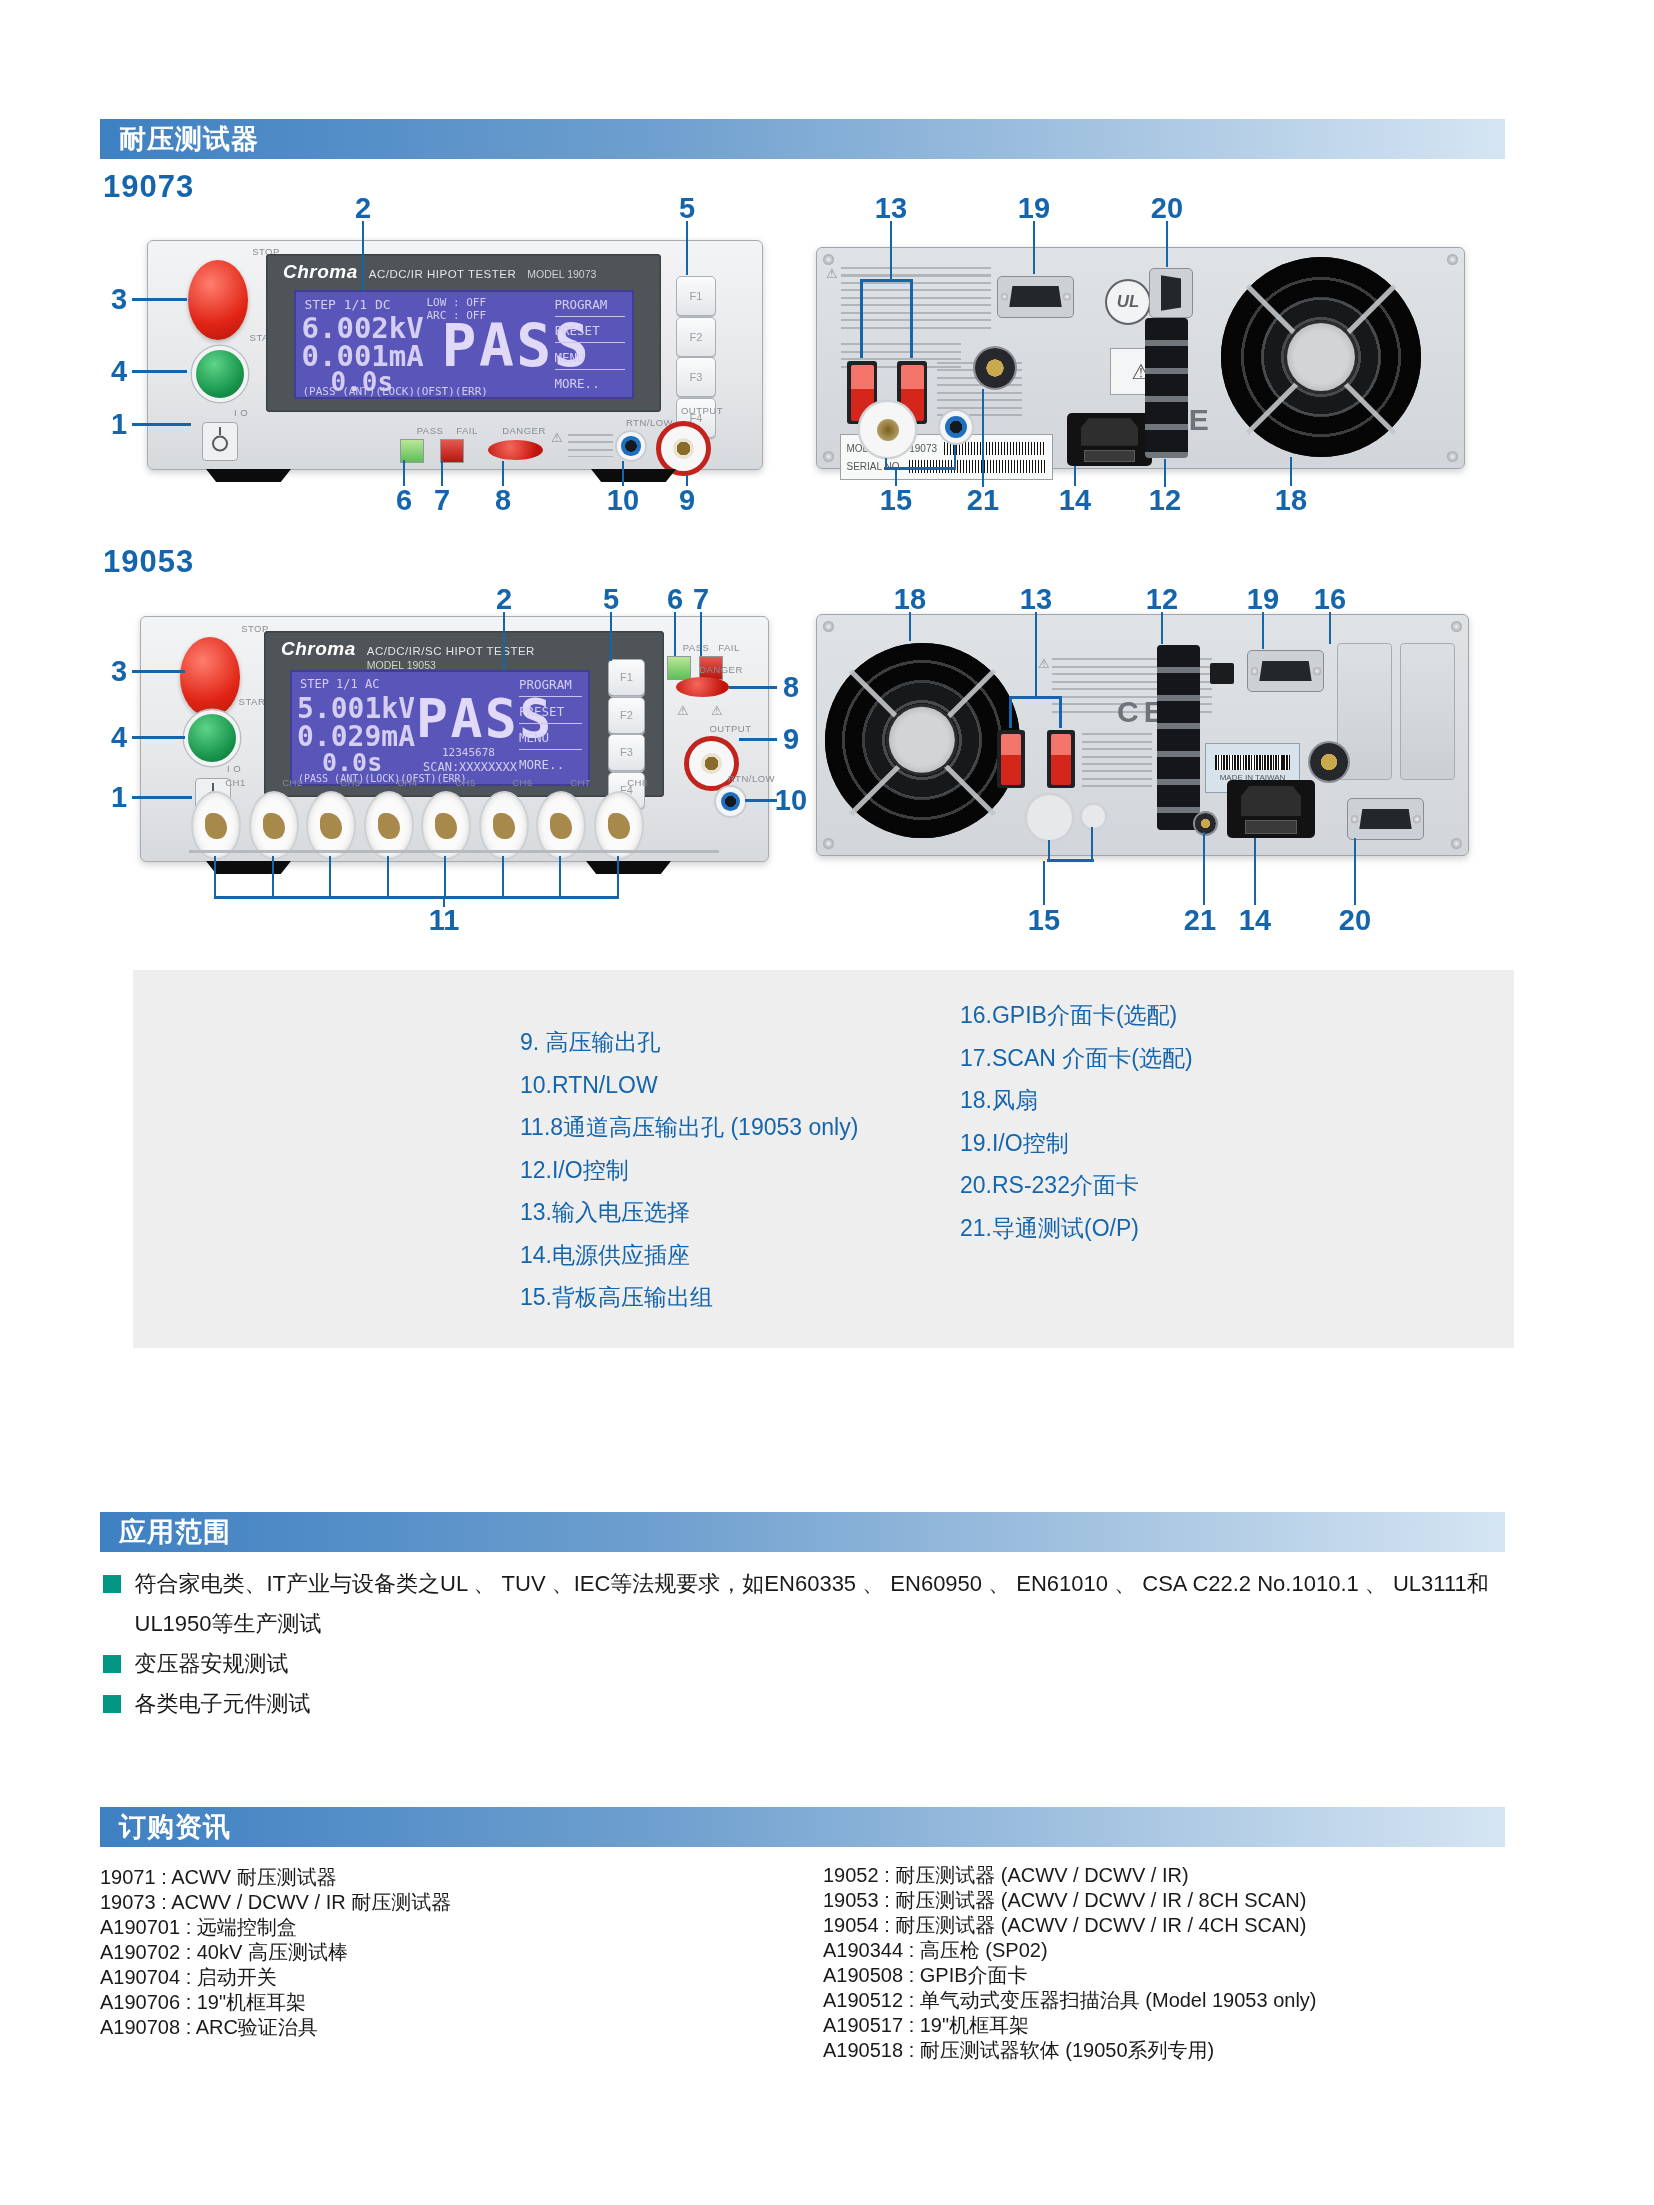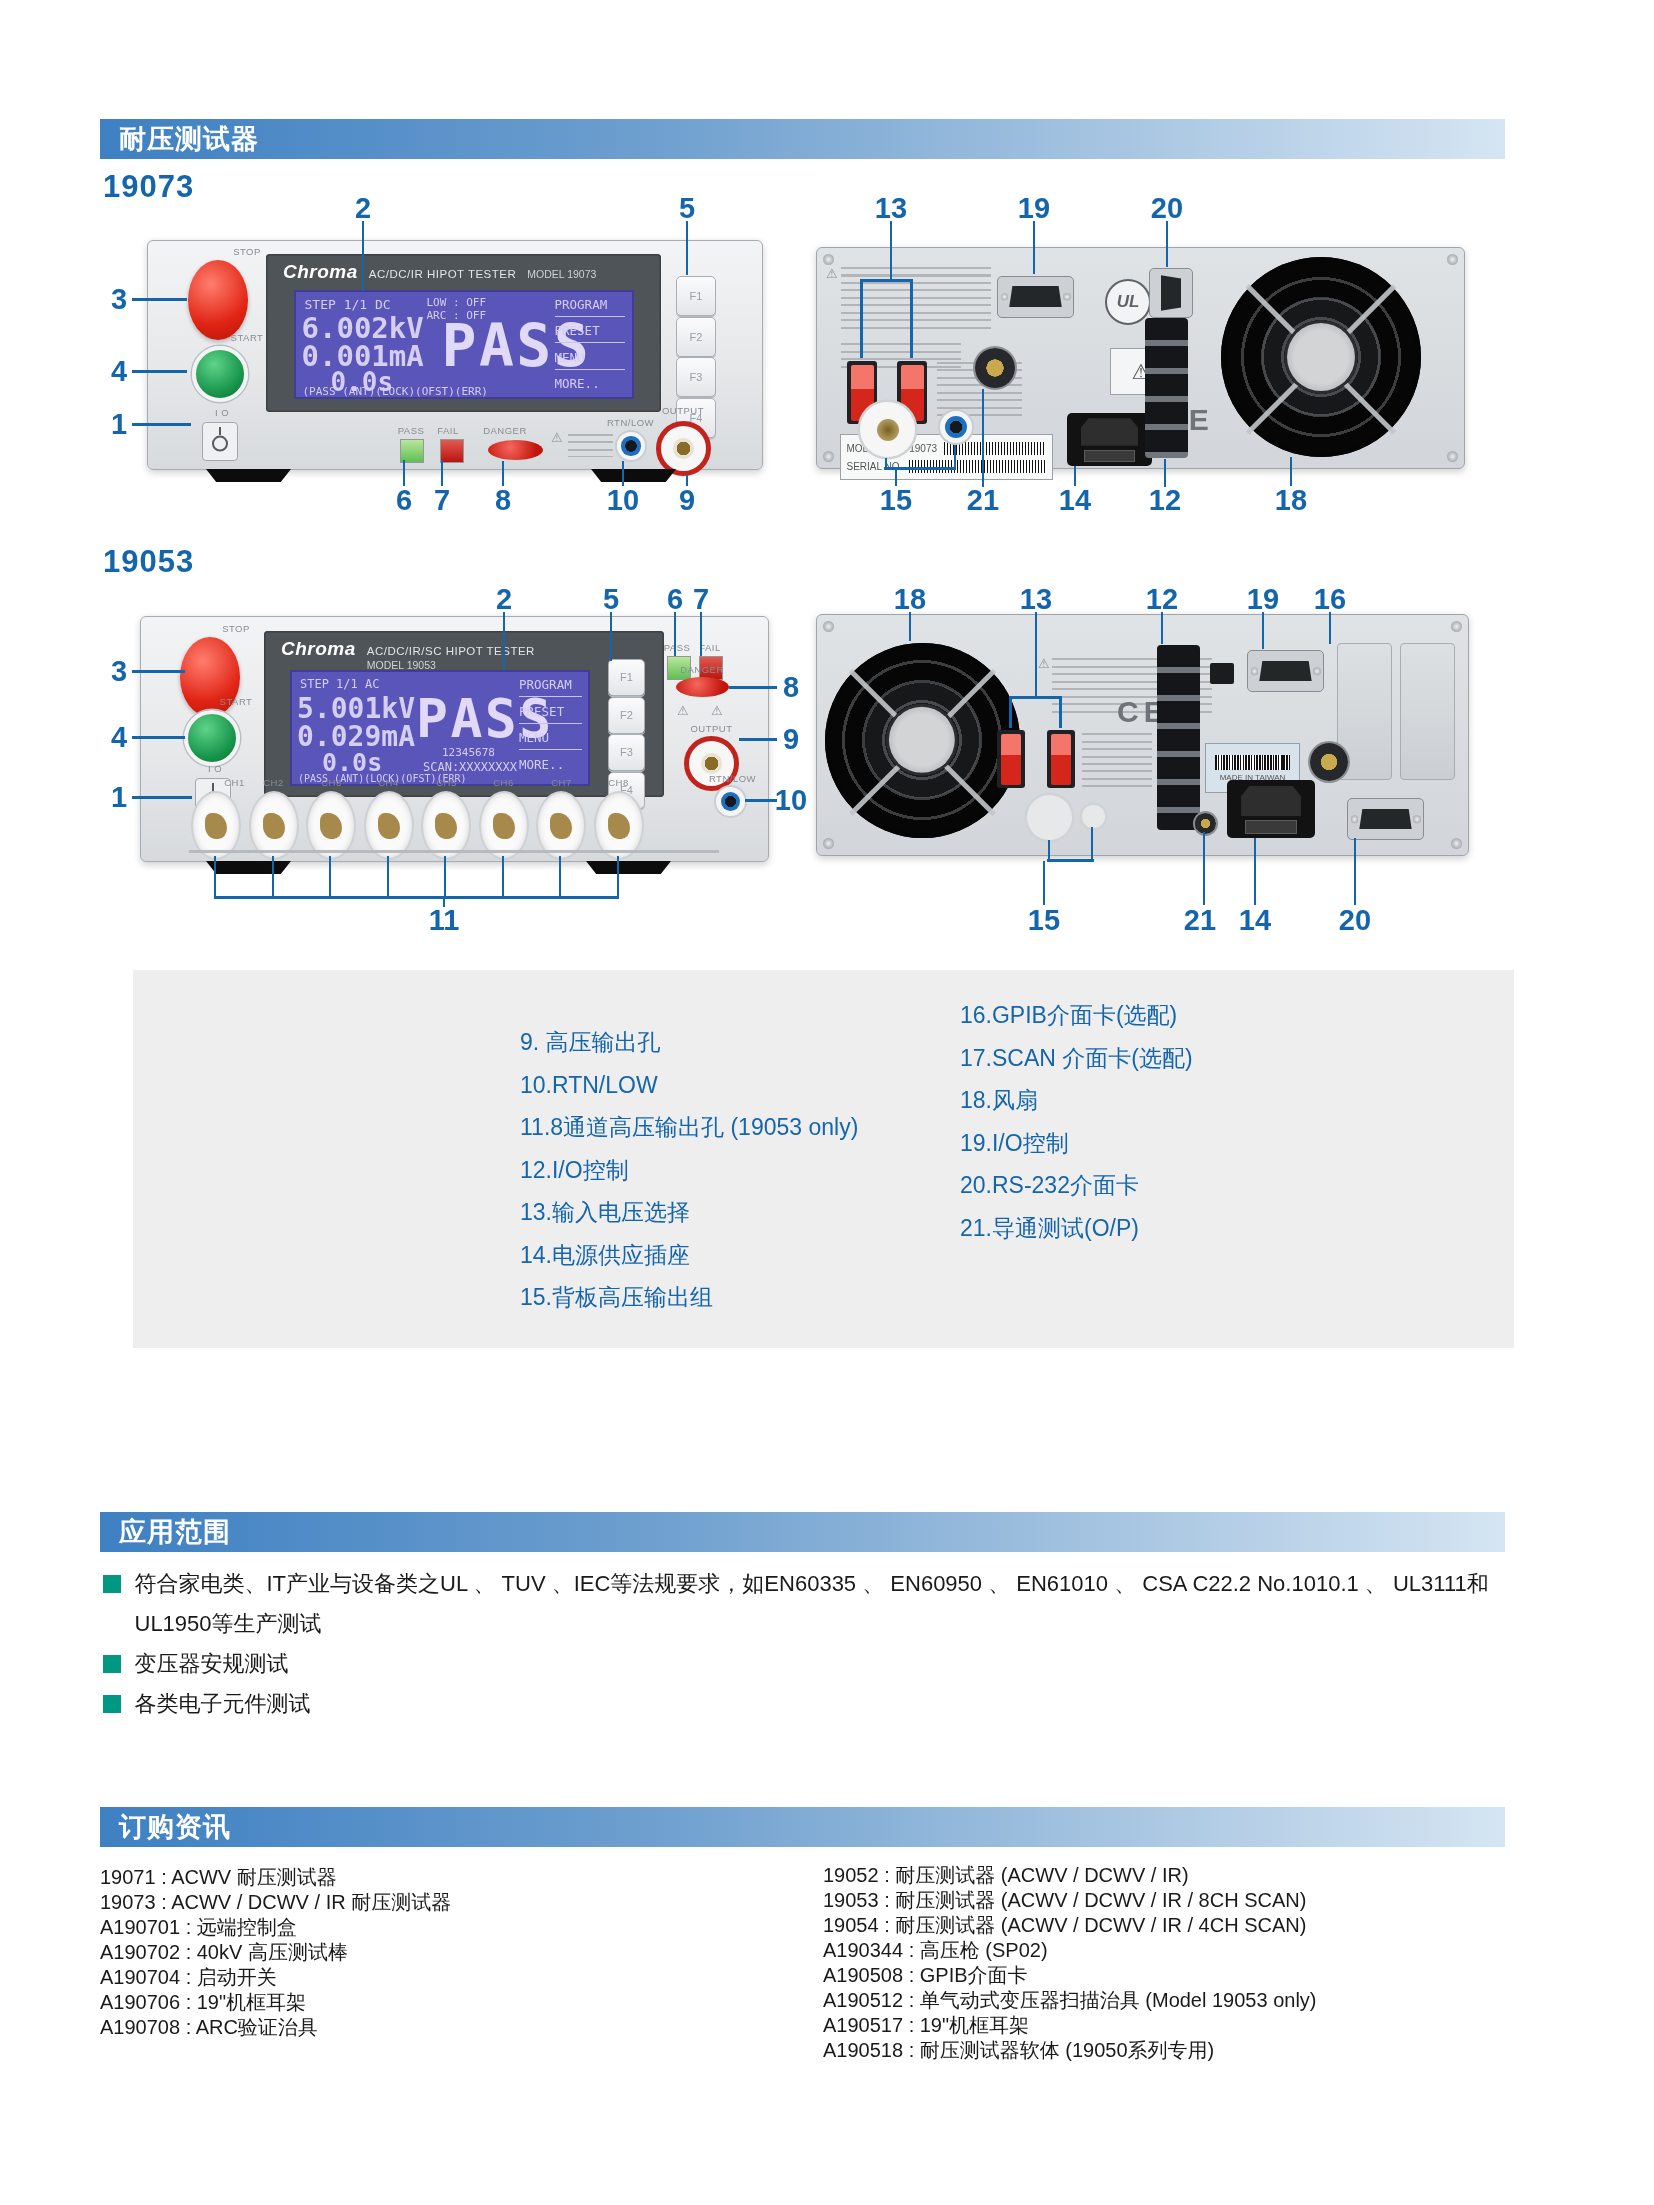--- a/index.html
+++ b/index.html
@@ -15,21 +15,21 @@
   .cline{position:absolute;background:#1565AD;z-index:29;}
 
   .device{position:absolute;border-radius:6px;}
   .device.front{background:linear-gradient(180deg,#F3F4F6 0,#E6E8EA 55%,#D7DADD 100%);border:1.5px solid #A6ACB1;box-shadow:0 2.5px 7px rgba(0,0,0,.18);}
   .device.rear{background:linear-gradient(180deg,#E0E3E6 0,#D2D5D9 100%);border:1.5px solid #9FA5AA;box-shadow:0 2.5px 7px rgba(0,0,0,.18);}
   .bezel{position:absolute;background:#4E5458;border-radius:4px;box-shadow:inset 0 0 0 1.5px #3C4144;}
   .brandrow{position:absolute;left:17px;top:7px;display:flex;align-items:baseline;gap:11px;color:#fff;white-space:nowrap;}
   .chroma{font-size:19px;font-weight:bold;font-style:italic;letter-spacing:0.5px;}
   .subtitle{font-size:11.5px;color:#E2E5E7;letter-spacing:0.5px;}
   .modellbl{font-size:10.5px;color:#CFD3D6;}
-  .mini{position:absolute;font-size:9.5px;color:#878D92;letter-spacing:0.5px;text-align:center;}
+  .mini{position:absolute;font-size:9.5px;color:#878D92;letter-spacing:0.5px;text-align:center;margin-left:19px;}
 
   .lcd{position:absolute;background:#5A55B8;border:2.5px solid #413C96;box-sizing:border-box;font-family:"DejaVu Sans Mono",monospace;color:#D4CEF2;overflow:hidden;}
   .lcd div{position:absolute;white-space:nowrap;}
   .pass-big{font-weight:bold;letter-spacing:2.5px;color:#E0DAF8;}
   .lcd-menu{position:absolute;display:flex;flex-direction:column;}
   .lcd-menu div{position:static;border-bottom:1.5px solid #C9C2EE;padding-bottom:4px;margin-bottom:6.5px;font-size:12.5px;white-space:nowrap;}
   .lcd-menu div:last-child{border-bottom:none;}
 
   .btn-stop{position:absolute;border-radius:50%;background:radial-gradient(circle at 38% 30%,#FF7E6E,#E02415 60%,#B51508 100%);box-shadow:0 2px 4px rgba(0,0,0,.25);}
   .btn-start{position:absolute;border-radius:50%;background:radial-gradient(circle at 38% 30%,#5ED488,#17934B 65%,#0E6F36 100%);border:4.5px solid #F2F3F4;box-shadow:0 0 0 1.5px #B9BEC2;}
@@ -284,21 +284,21 @@
     <div class="mini" style="left:543px;top:106px;width:55px">OUTPUT</div>
     <div class="jack-output" style="left:543px;top:95px;width:55px;height:55px;top:119px">
         <i></i>
       </div>
     <div class="mini" style="left:564px;top:156px;width:55px">RTN/LOW</div>
     <div class="jack-blue" style="left:575px;top:170px;width:29px;height:29px">
         <i></i>
       </div>
 
     <div id="chjacks" style="position:absolute;left:0;top:0;width:100%;height:100%">
-        <div class="mini" style="left: 76px; top: 160px; width: 35px; text-align: center;">CH1</div>
+        <div class="mini" style="left: 58px; top: 160px; width: 35px; text-align: center;">CH1</div>
         <div class="chjack" style="left: 52px; top: 176px;">
           <i></i>
         </div>
         <div class="mini" style="left: 115px; top: 160px; width: 35px;">CH2</div>
         <div class="chjack" style="left: 110px; top: 176px;">
           <i></i>
         </div>
         <div class="mini" style="left: 173px; top: 160px; width: 35px;">CH3</div>
         <div class="chjack" style="left: 167px; top: 176px;">
           <i></i>

